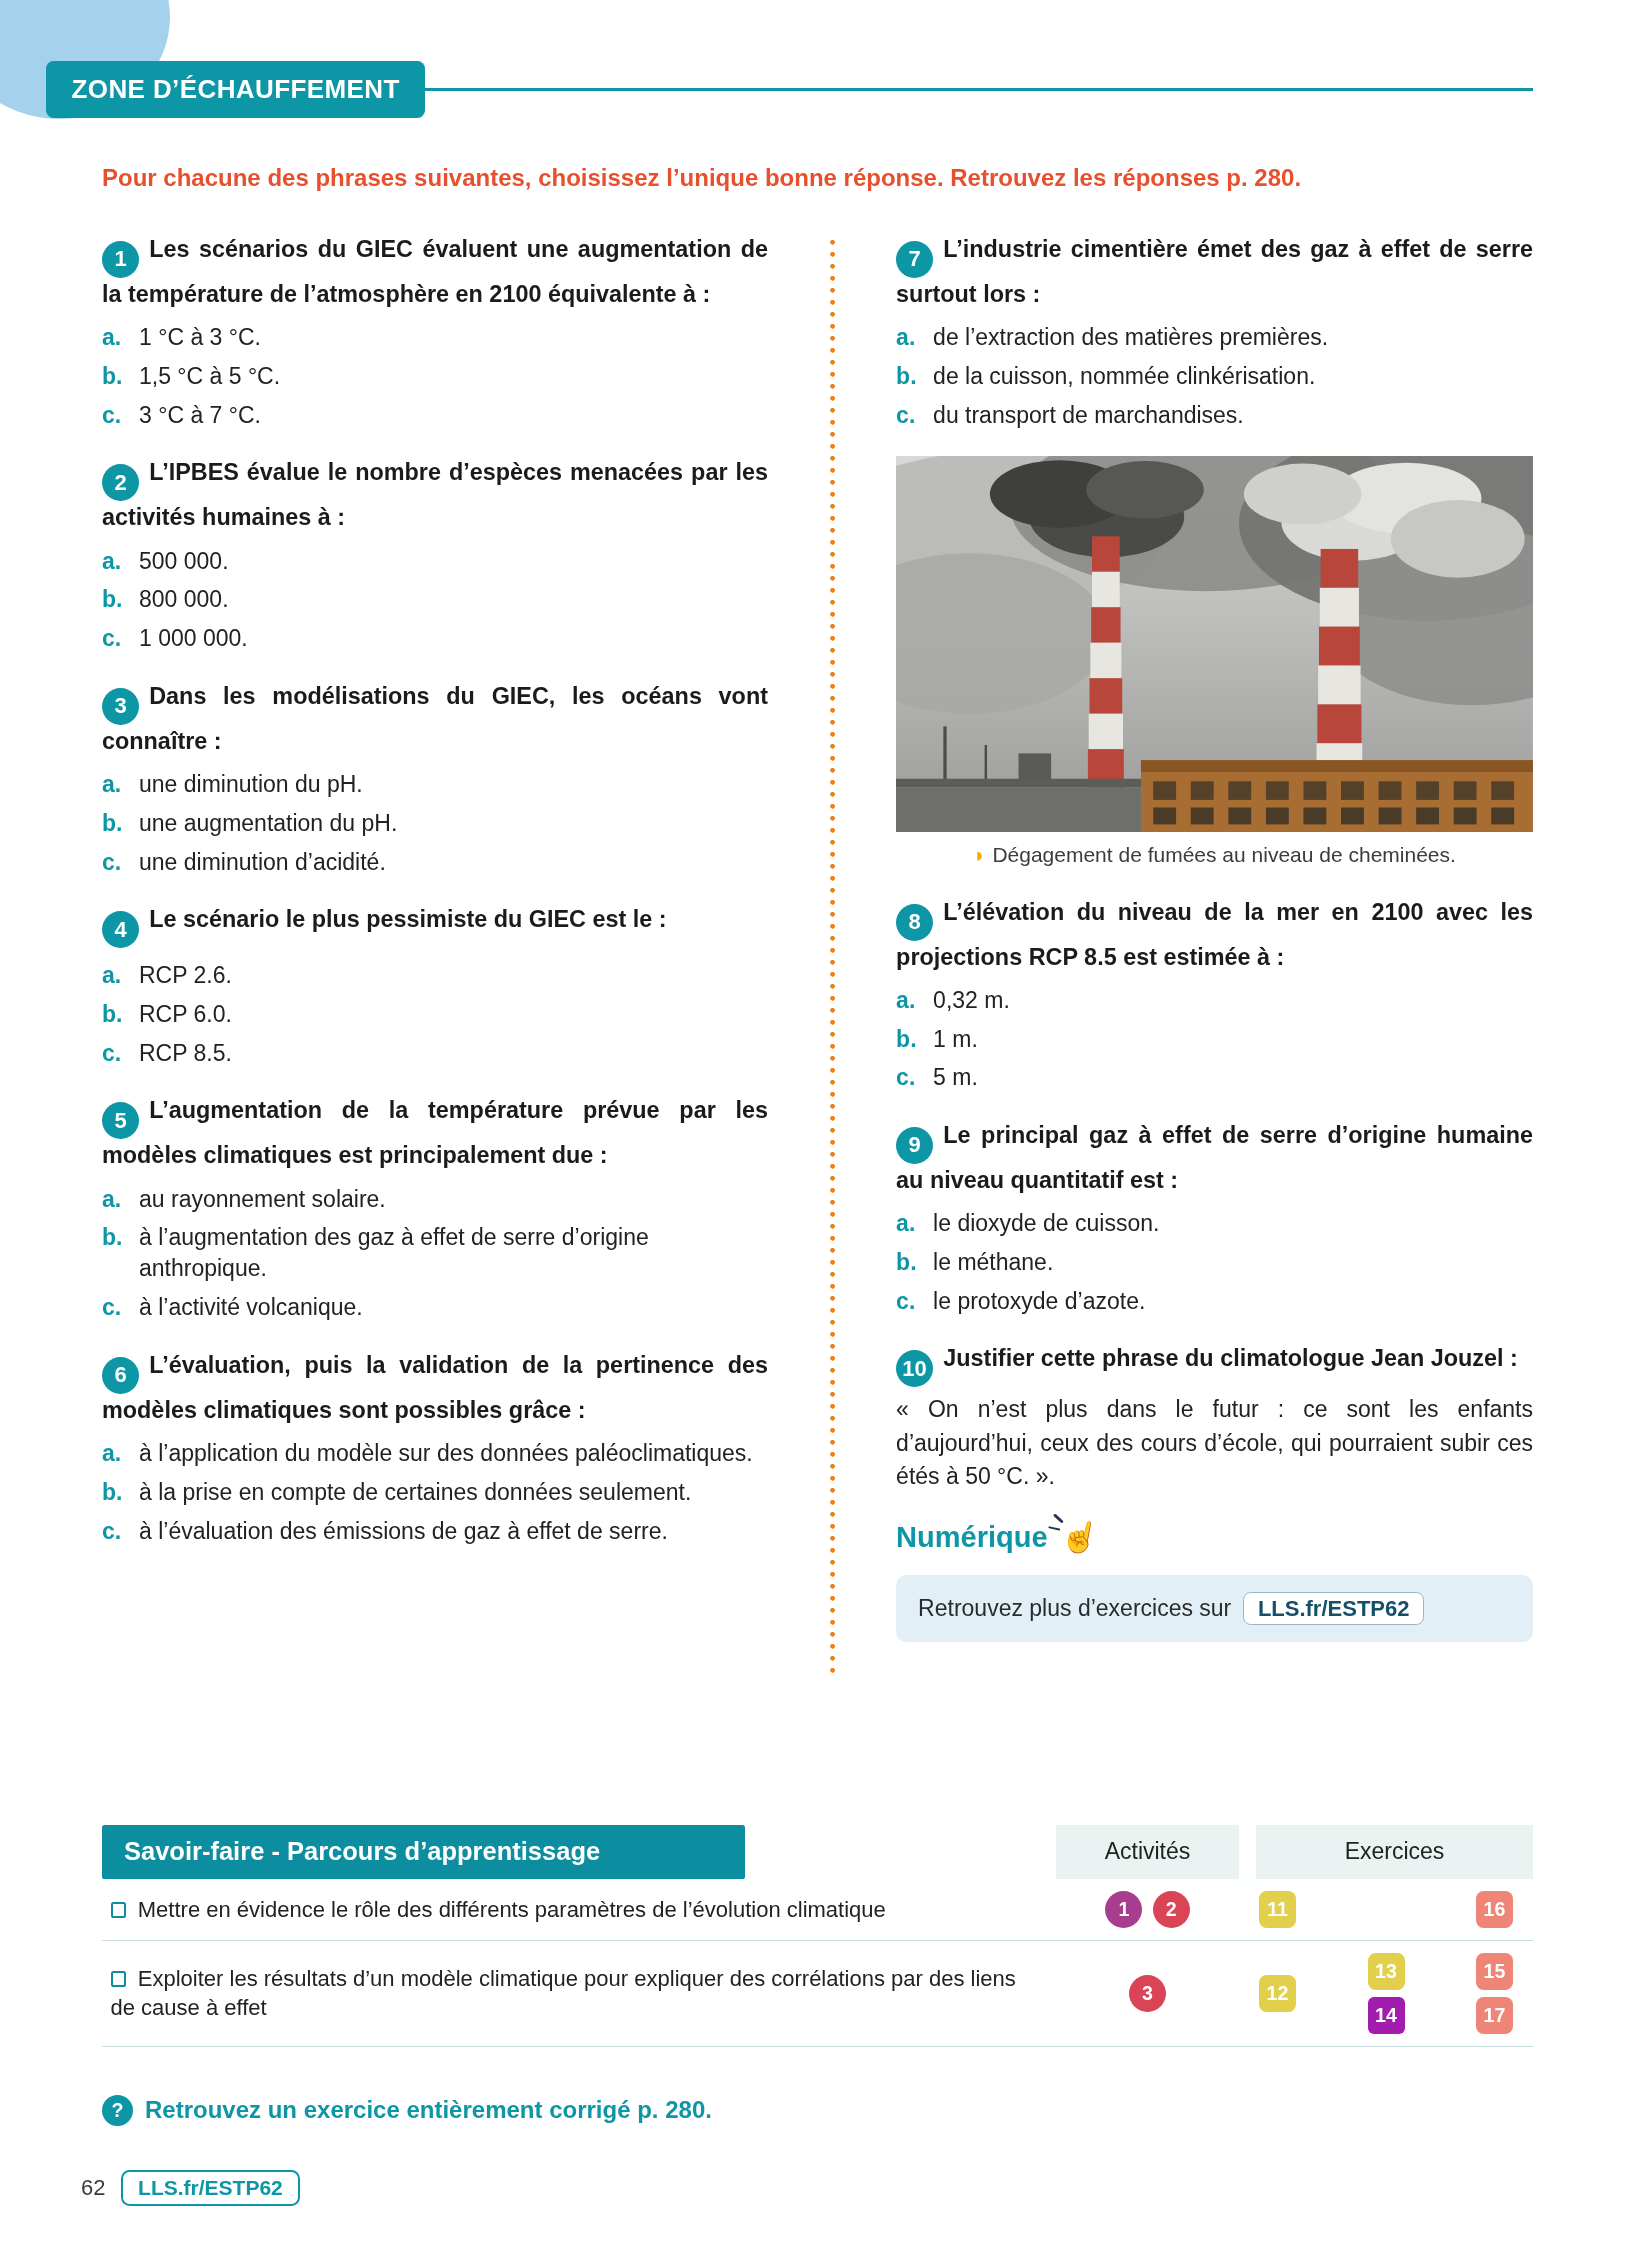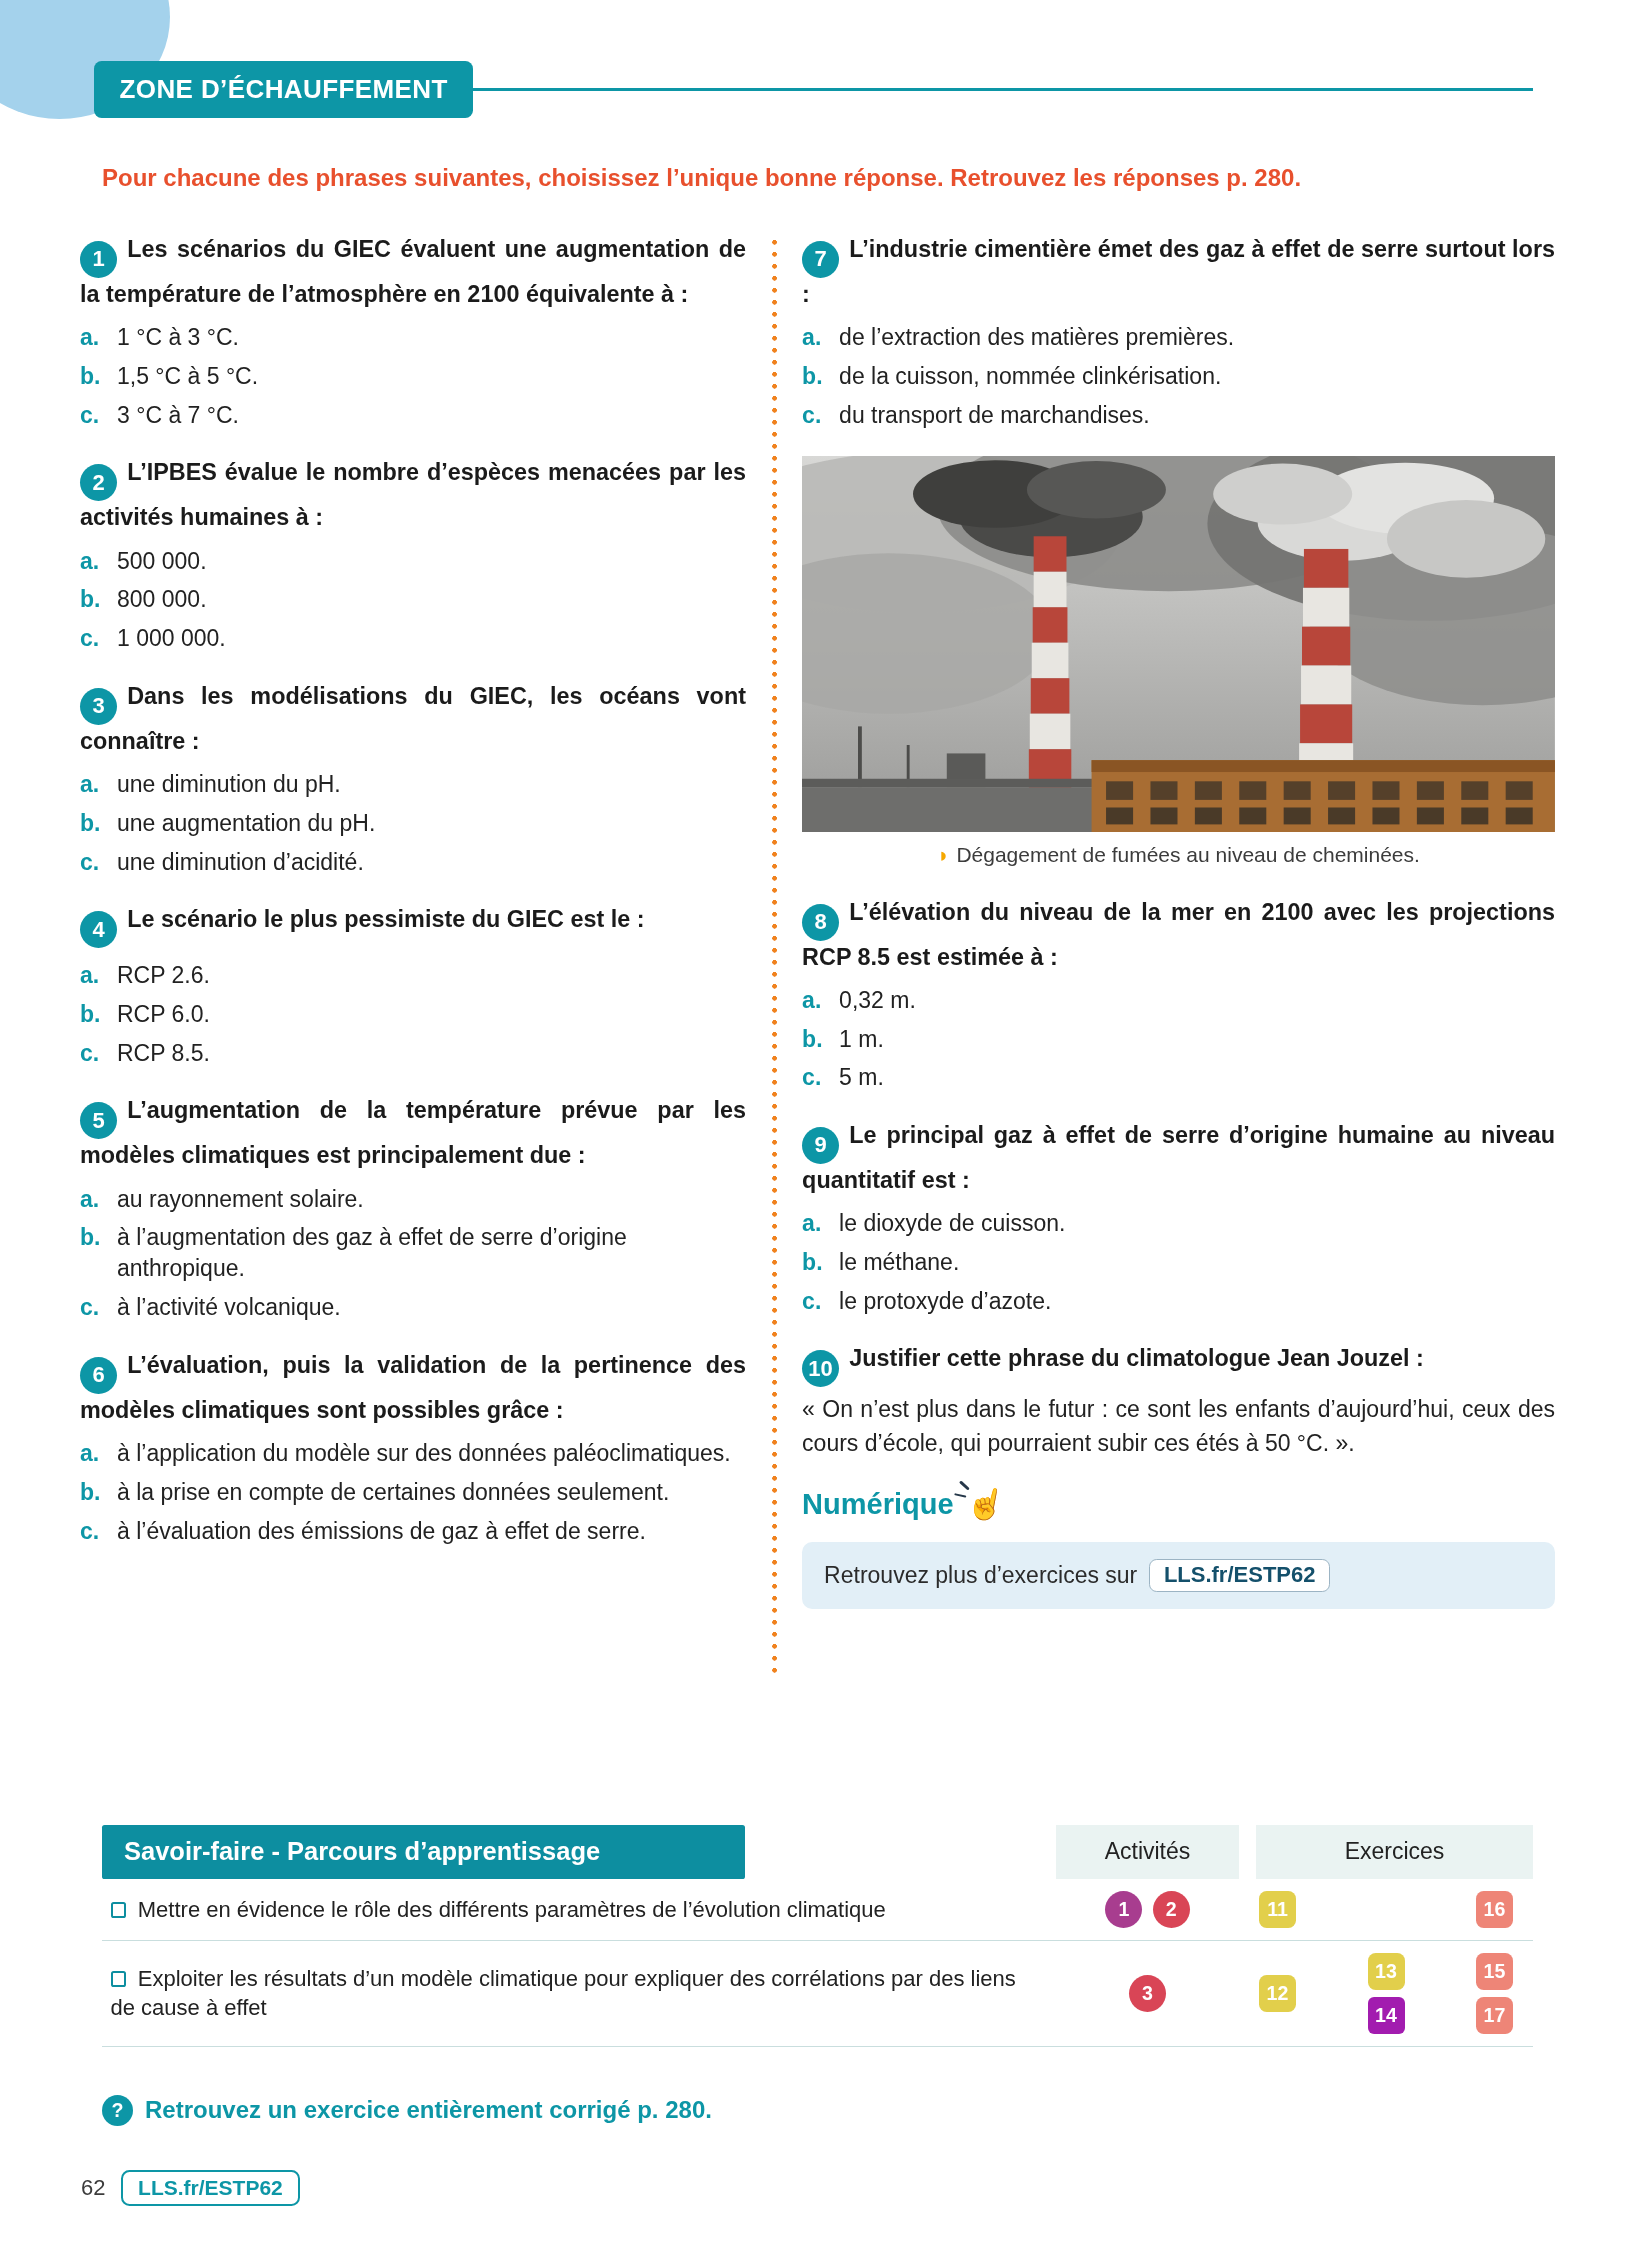--- a/index.html
+++ b/index.html
@@ -5,30 +5,30 @@
   * { margin:0; padding:0; box-sizing:border-box; }
   body { background:#ffffff; font-family:"Liberation Sans", sans-serif; color:#1b1b1b; }
   .page { position:relative; width:1635px; height:2261px; background:#ffffff; overflow:hidden; }
 
   
   .corner-blob { position:absolute; left:-51px; top:-85px; width:221px; height:204px;
     border-radius:50%; background:#a4d2ec; z-index:0; }
 
   
   .zone-header { position:relative; z-index:1; display:flex; align-items:center;
-    padding:61px 102px 0 94px; }
+    padding:61px 102px 0 46px; }
   .zone-badge { background:#0d96a6; color:#ffffff; font-weight:bold; font-size:26px;
     letter-spacing:0.4px; padding:12.8px 25.5px; border-radius:7.7px; white-space:nowrap; }
   .zone-line { flex:1; height:2.6px; background:#0d96a6; }
 
   .instruction { margin:44px 102px 39px 102px; color:#e8502d; font-weight:bold;
     font-size:24px; line-height:1.35; }
 
   
-  .columns { display:flex; padding:0 80px; height:1447px; }
+  .columns { display:flex; padding:0 102px; height:1447px;gap:36px; }
   .col { min-width:0; }
   .col-left { width:666px; }
   .col-right { flex:1; }
   .divider { width:5.1px; margin:5.1px 25.5px 0 25.5px;
     background-image:radial-gradient(circle at 2.6px 4.3px, #f0821e 2.1px, transparent 2.6px);
     background-size:5.1px 12px; background-repeat:repeat-y; }
 
   
   .question { margin-bottom:25.5px; }
   .q-text { font-weight:bold; font-size:23.4px; line-height:1.38; text-align:justify; }

